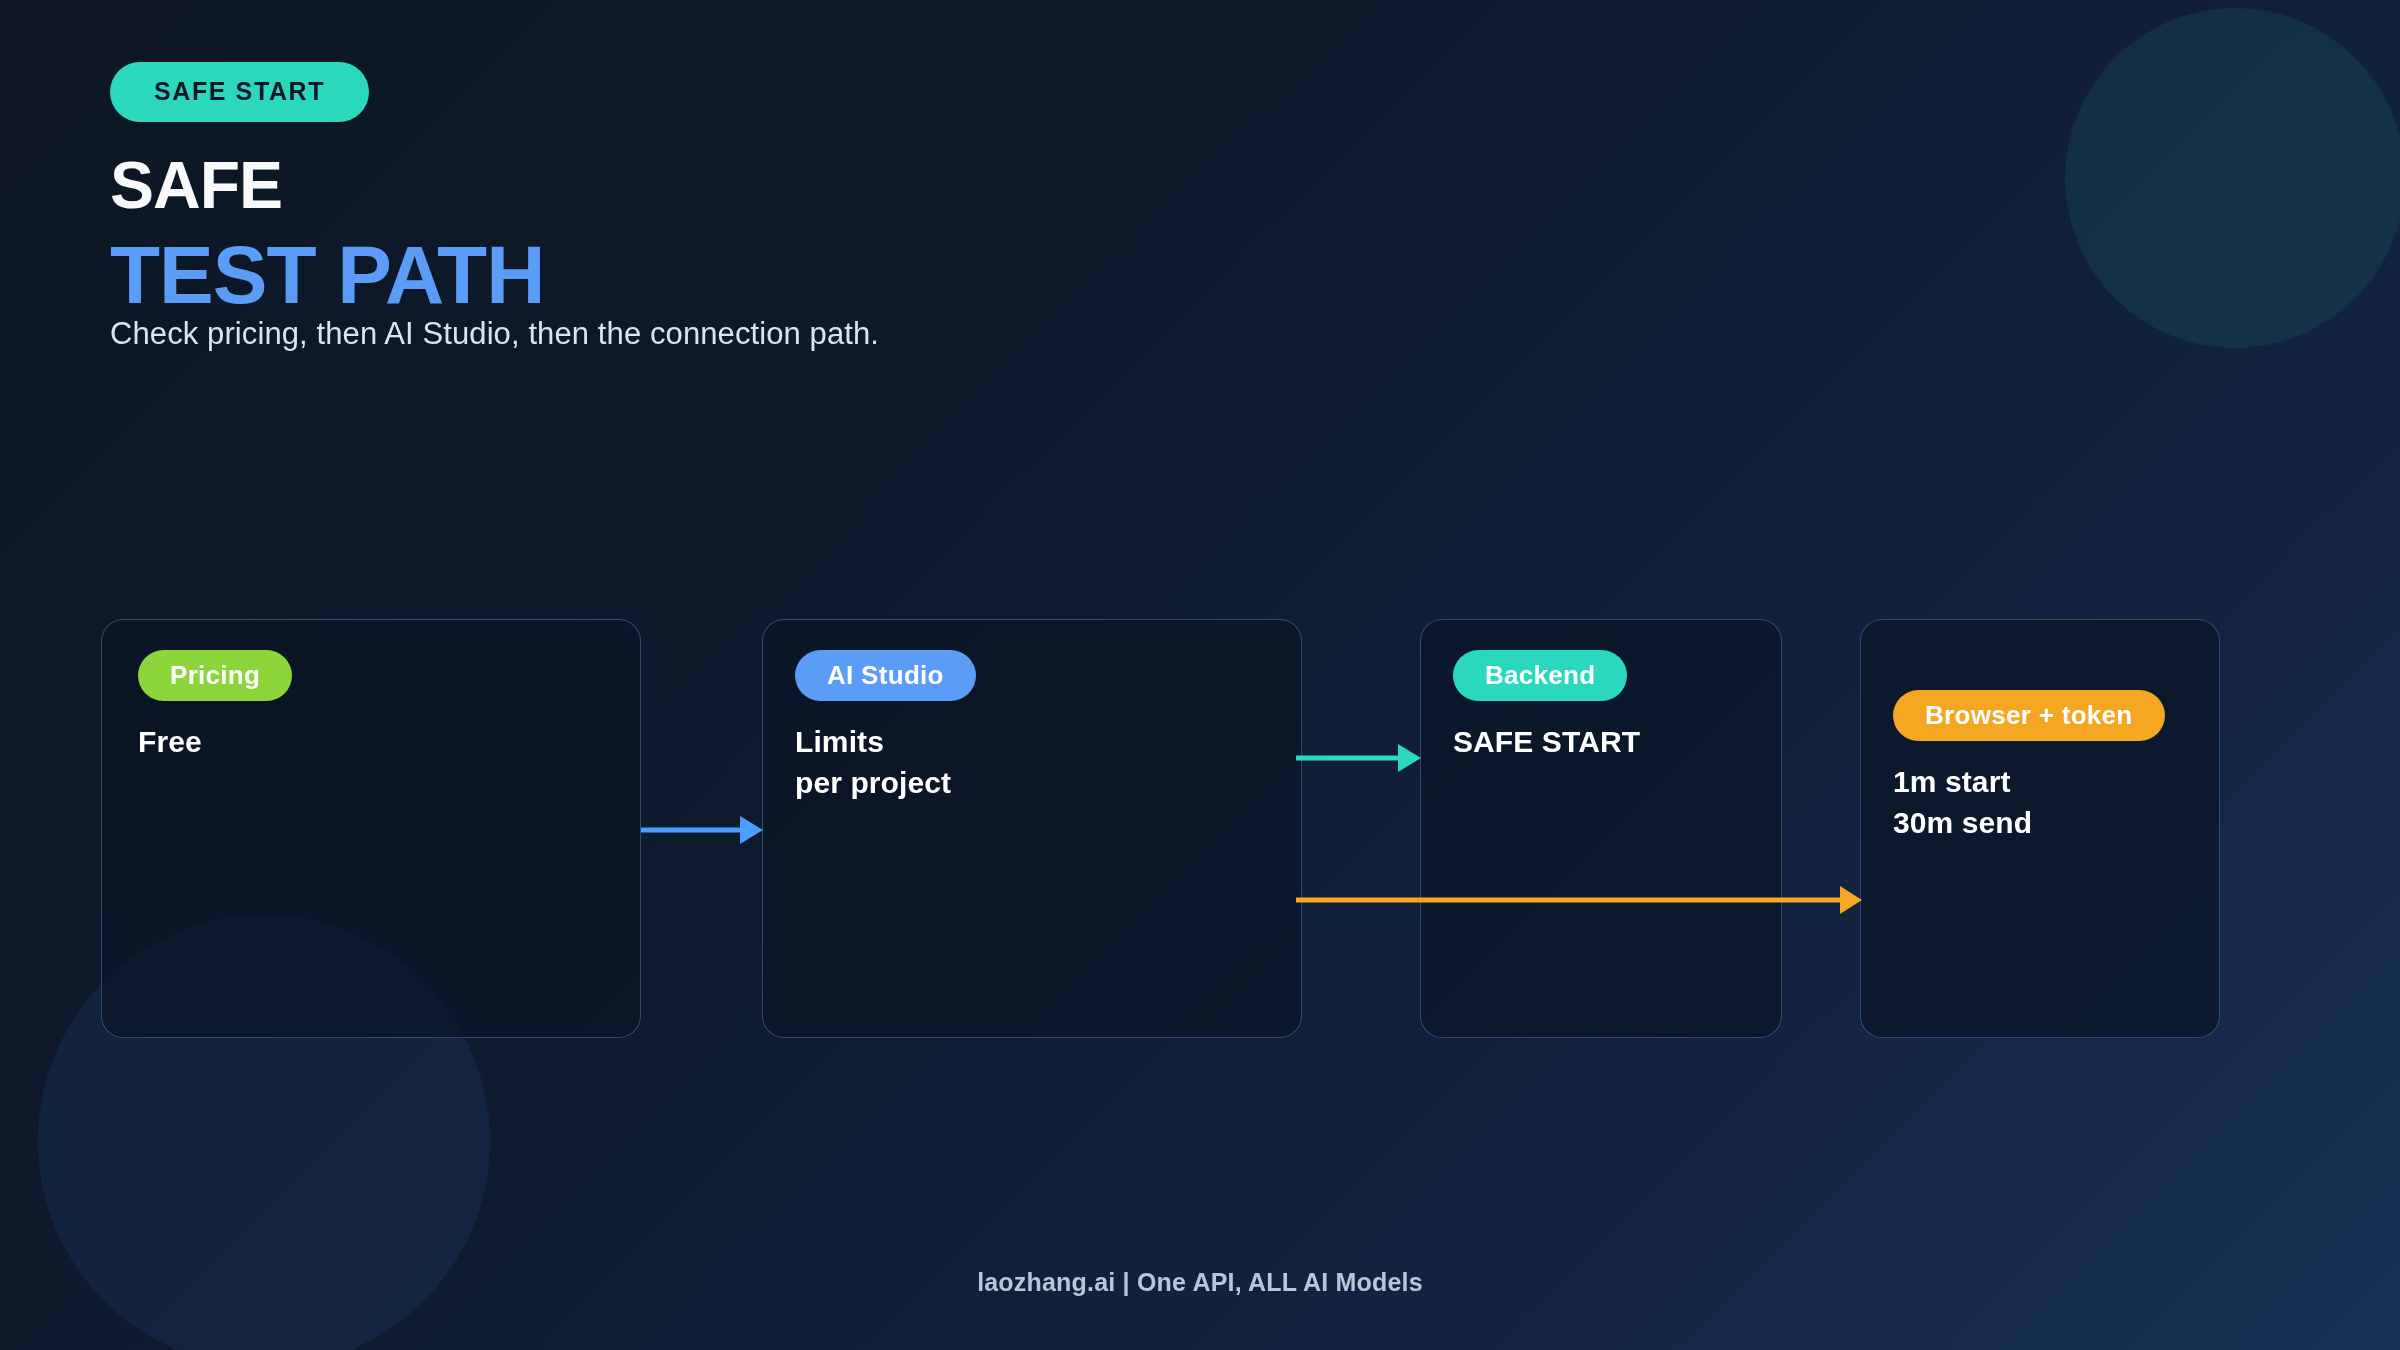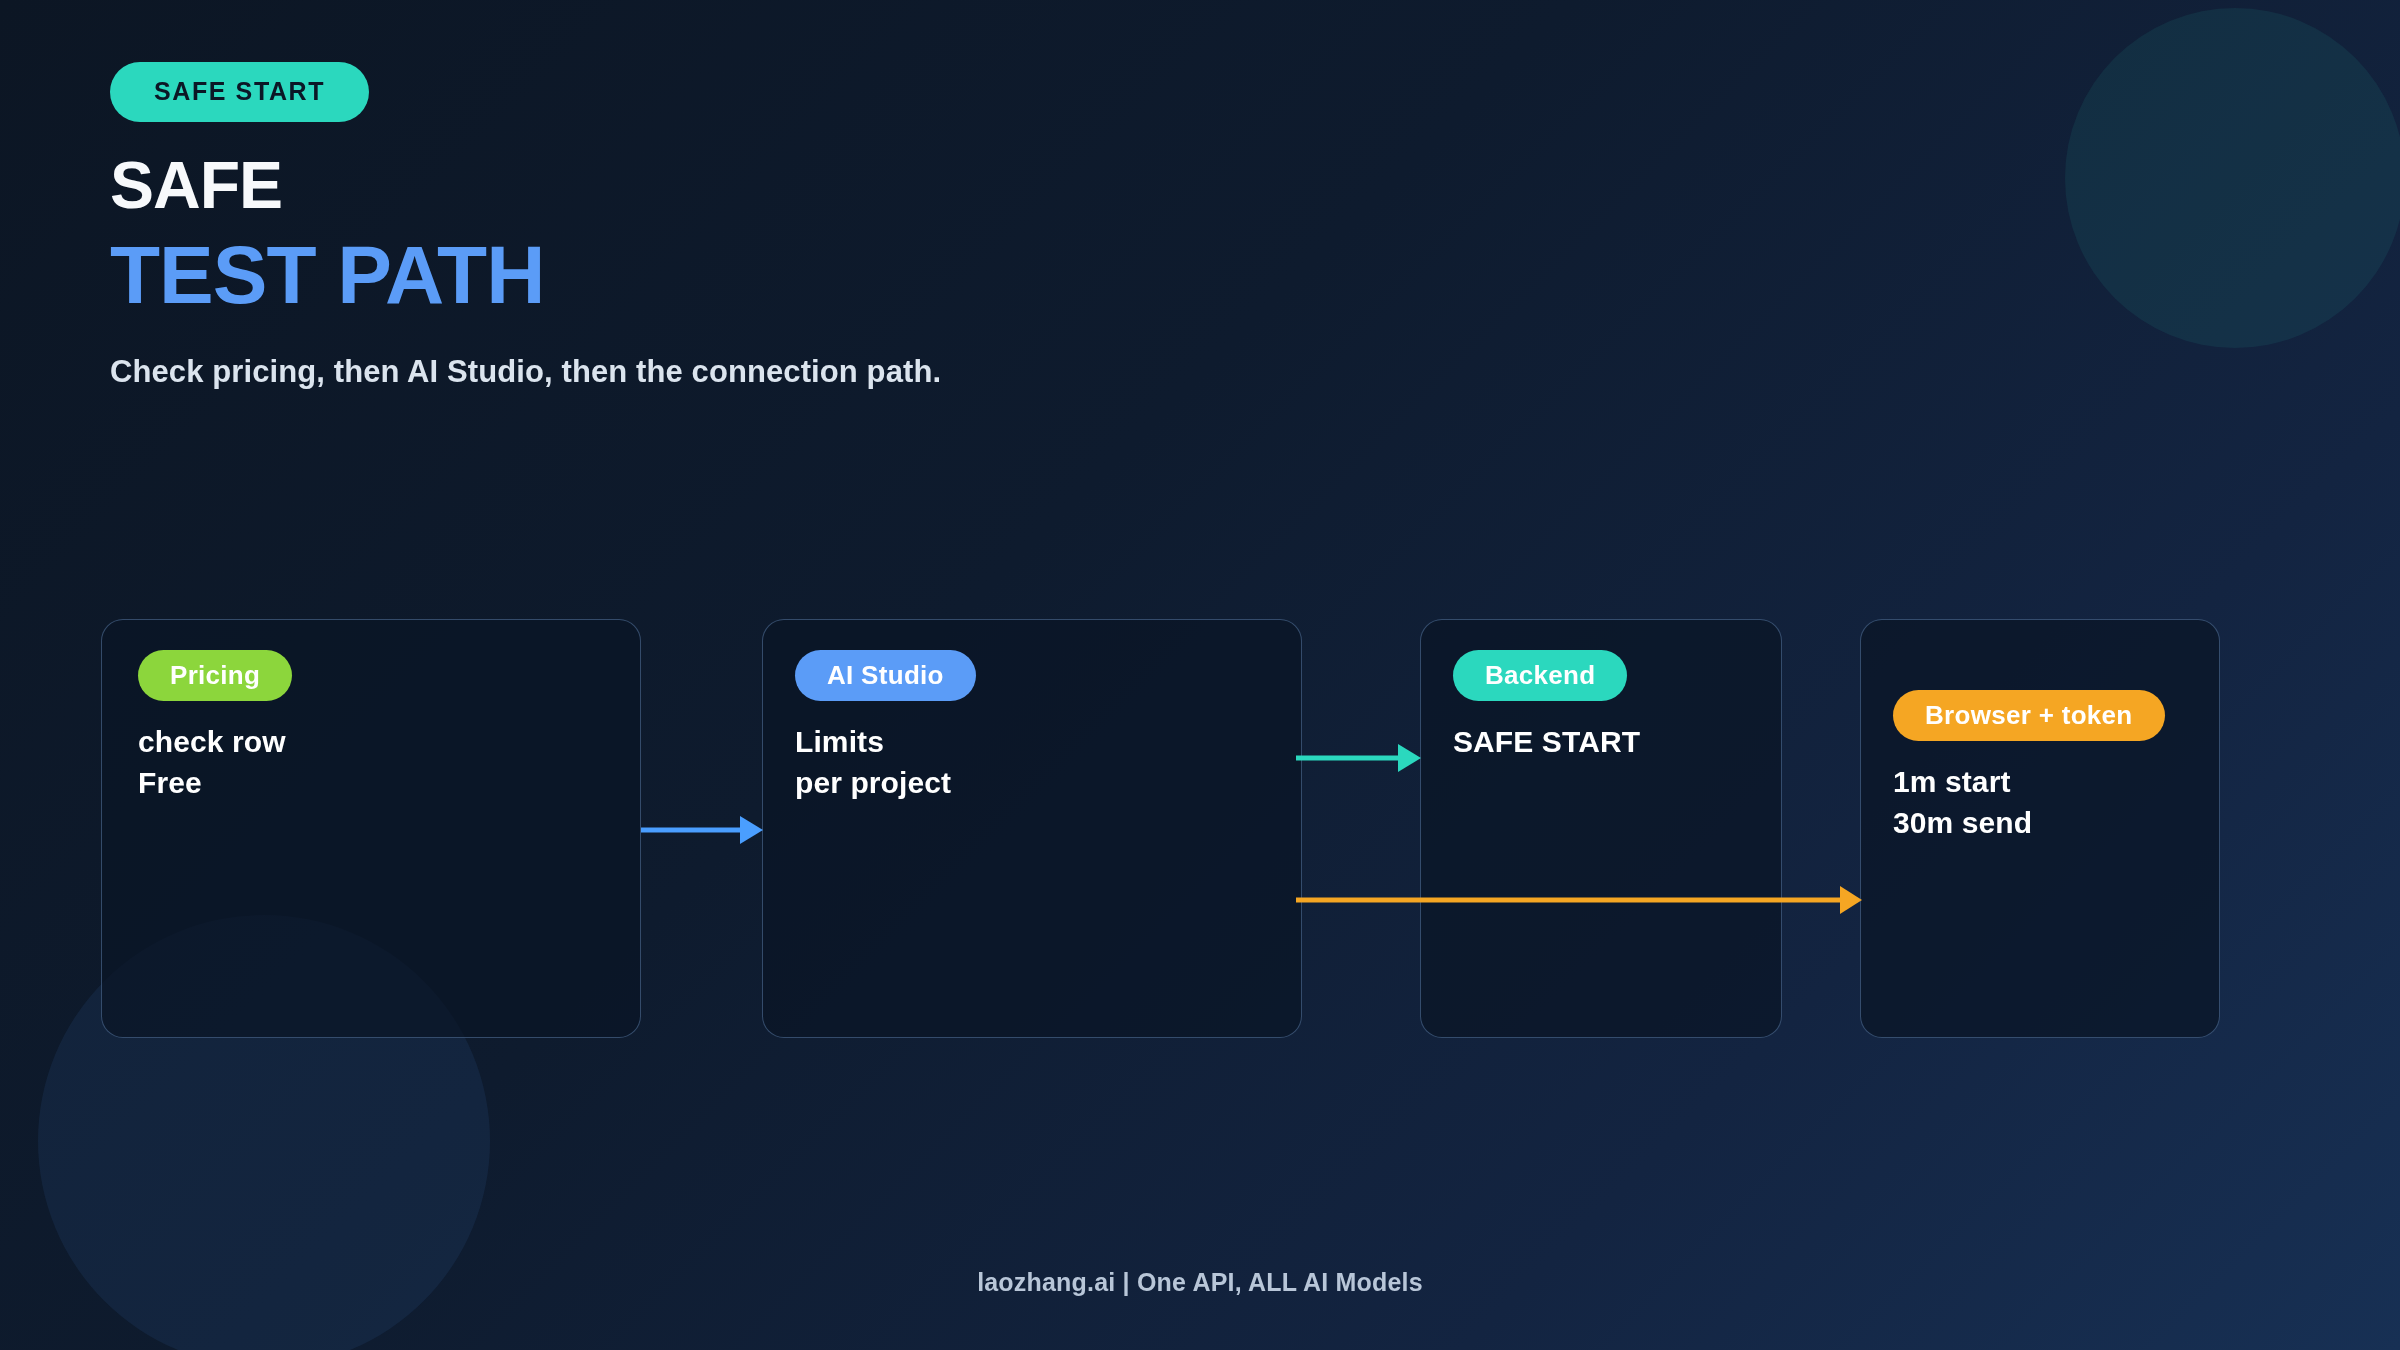--- a/index.html
+++ b/index.html
@@ -66,23 +66,22 @@
   }
   #title-line2 {
     margin-top: 16px;
     font-size: 82px;
     font-weight: bold;
     letter-spacing: -1px;
     color: #5b9cf7;
     line-height: 1.0;
   }
   #subtitle {
-    margin-top: 38px;
     font-size: 31px;
-    font-weight: 700;
+    font-weight: 400;
     color: #dbe4ee;
     letter-spacing: 0.1px;
   }
 
   
   #flow {
     position: absolute;
     left: 0;
     top: 0;
     width: 2400px;
@@ -158,21 +157,20 @@
     <div id="title-line1">SAFE</div>
     <div id="title-line2">TEST PATH</div>
     <div id="subtitle">Check pricing, then AI Studio, then the connection path.</div>
   </div>
 
   <div id="flow">
 
     <div class="card" id="card-0">
       <div class="card-badge" style="background: rgb(140, 214, 60);">Pricing</div>
       <div class="card-body">
-        <div>check row</div>
         <div>Free</div>
       </div>
     </div>
 
     <div class="card" id="card-1">
       <div class="card-badge" style="background: rgb(91, 156, 247);">AI Studio</div>
       <div class="card-body">
         <div>Limits</div>
         <div>per project</div>
       </div>

